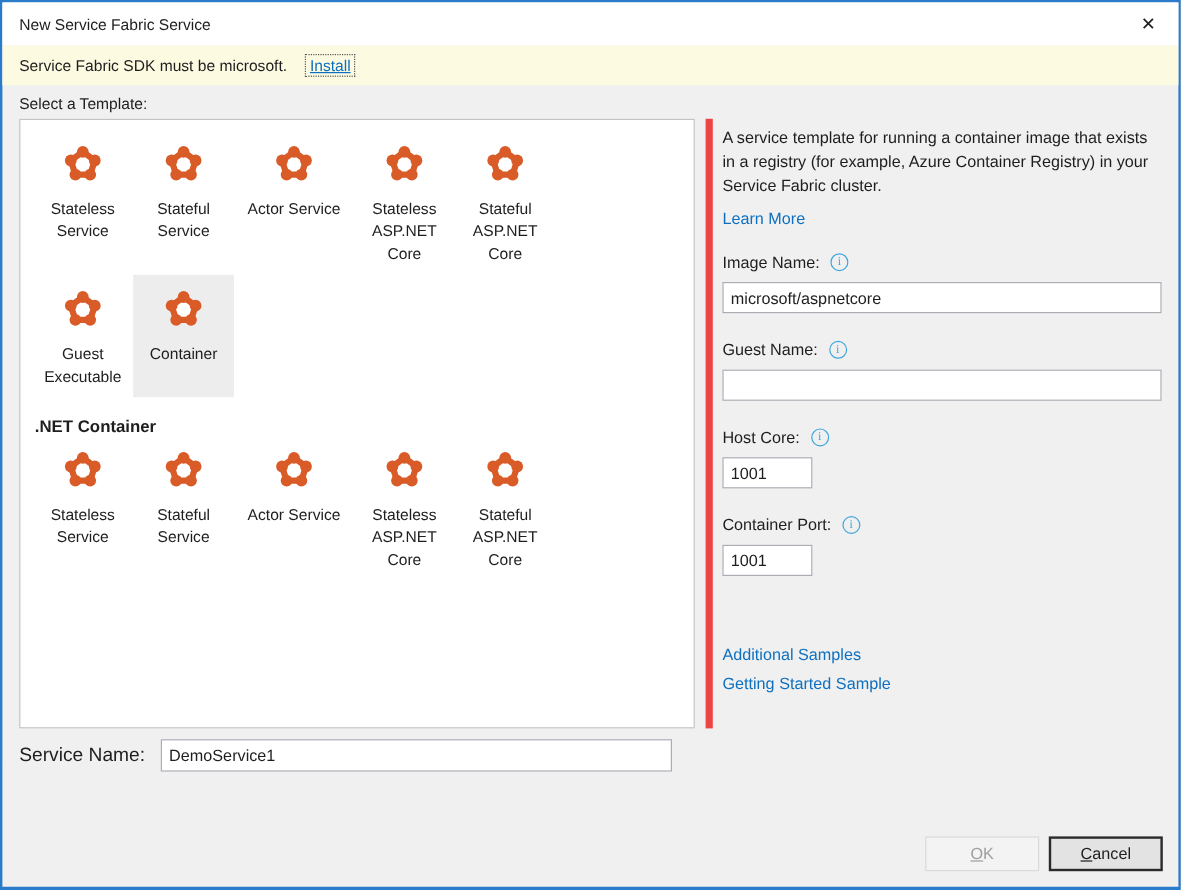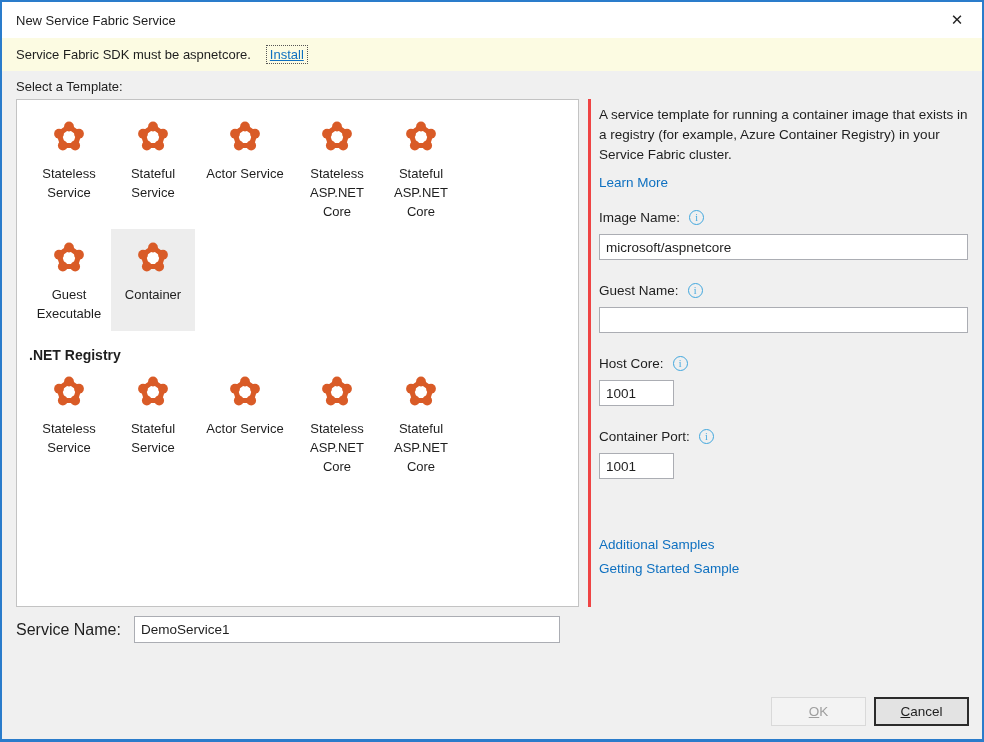--- a/index.html
+++ b/index.html
@@ -59,21 +59,21 @@
     width: 84px; padding: 11px 2px 8px 2px; text-align: center;
     display: flex; flex-direction: column; align-items: center;
     font-size: 13px; line-height: 19px; cursor: default;
   }
   .tiles .tile:nth-child(3) { width: 100px; }
   .tile.selected { background: #EDEDED; }
   .tile .sf-icon { width: 36px; height: 36px; margin-bottom: 9px; flex: 0 0 auto; }
 
   
   .details {
-    flex: 1 1 auto; margin-left: 9px; border-left: 3px solid #ef4444;
+    flex: 1 1 auto; margin-left: 9px; border-left: 6px solid #ef4444;
     padding: 6px 0 0 8px;
   }
   .description { font-size: 13.5px; line-height: 20px; }
   .learn-more { display: inline-block; margin-top: 10px; font-size: 13.5px; color: #0E70C0; cursor: pointer; }
   .field { margin-top: 23px; }
   .field:first-of-type { margin-top: 19px; }
   .field-label-row { display: flex; align-items: center; font-size: 13.5px; }
   .info-icon {
     margin-left: 9px; width: 15px; height: 15px; border: 1px solid #41A7DE; border-radius: 50%;
     color: #41A7DE; display: inline-flex; align-items: center; justify-content: center;
@@ -119,21 +119,21 @@
 <body>
 
 <div class="window">
 
   <div class="titlebar">
     <span class="title">New Service Fabric Service</span>
     <span class="close-btn"></span>
   </div>
 
   <div class="notifbar">
-    <span class="msg">Service Fabric SDK must be aspnetcore.</span>
+    <span class="msg">Service Fabric SDK must be microsoft.</span>
     <span class="install-link">Install</span>
   </div>
 
   <div class="select-label">Select a Template:</div>
 
   <div class="content">
 
     <div class="listbox" id="template-listbox">
         <div class="group">
           <div class="tiles">
@@ -214,21 +214,21 @@
     <circle cx="27.99" cy="14.75" r="4.9" fill="#D95B27"></circle>
     <circle cx="24.17" cy="26.5" r="4.9" fill="#D95B27"></circle>
     <circle cx="11.83" cy="26.5" r="4.9" fill="#D95B27"></circle>
     <circle cx="8.01" cy="14.75" r="4.9" fill="#D95B27"></circle>
   </svg>
               <div>Container</div>
             </div>
           </div>
         </div>
         <div class="group">
-          <div class="group-header">.NET Registry</div>
+          <div class="group-header">.NET Container</div>
           <div class="tiles">
             <div class="tile">
               <svg class="sf-icon" viewBox="0 0 36 36" xmlns="http://www.w3.org/2000/svg">
     <path d="M18 7.5 L27.99 14.75 L24.17 26.5 L11.83 26.5 L8.01 14.75 Z" fill="#FFFFFF" stroke="#D95B27" stroke-width="5.2" stroke-linejoin="round"></path>
     <circle cx="18" cy="7.5" r="4.9" fill="#D95B27"></circle>
     <circle cx="27.99" cy="14.75" r="4.9" fill="#D95B27"></circle>
     <circle cx="24.17" cy="26.5" r="4.9" fill="#D95B27"></circle>
     <circle cx="11.83" cy="26.5" r="4.9" fill="#D95B27"></circle>
     <circle cx="8.01" cy="14.75" r="4.9" fill="#D95B27"></circle>
   </svg>

